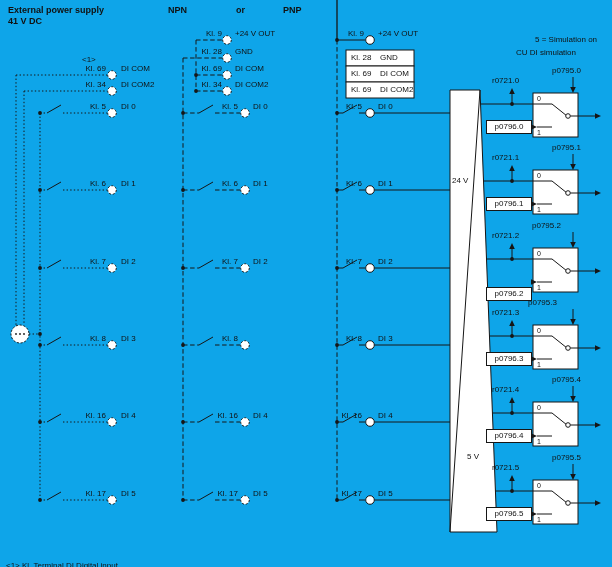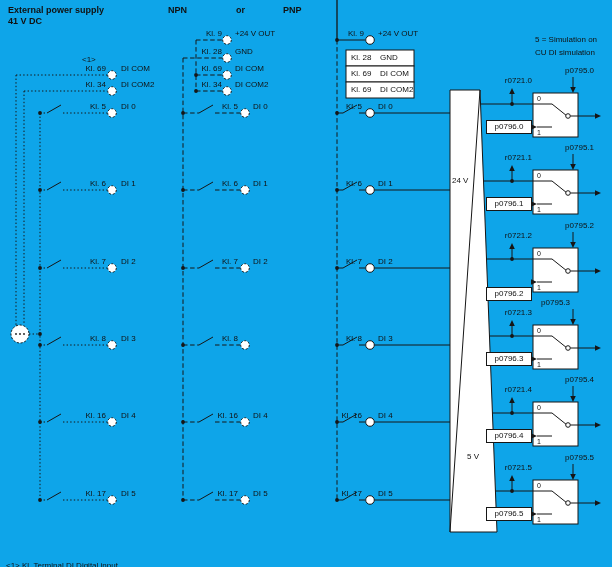--- a/index.html
+++ b/index.html
@@ -2,21 +2,21 @@
 <html><head>
 <meta charset="utf-8">
 <style>
   html,body{margin:0;padding:0;background:#fff;}
   .canvas{position:relative;width:612px;height:567px;background:#0ea5e9;overflow:hidden;
           font-family:"Liberation Sans",sans-serif;color:#111;}
   #wires{position:absolute;left:0;top:0;}
   .lbl{position:absolute;font-size:8px;line-height:10px;white-space:nowrap;}
   .b{font-weight:bold;font-size:9px;line-height:11px;}
   .r{text-align:right;}
-  .c{text-align:right;}
+  .c{text-align:left;}
   .s7{font-size:7px;line-height:9px;}
   .pbox{position:absolute;font-size:8px;line-height:12px;height:12px;text-align:center;
         border:1px solid #161616;background:#fff;white-space:nowrap;}
   
   .wr{stroke:#161616;stroke-width:1;fill:none;}
   .wb{stroke:#161616;stroke-width:1.3;fill:none;}
   .dt{stroke-dasharray:1.4,2.2;}
   .dh{stroke-dasharray:4.5,2.6;}
   .jdot{fill:#161616;stroke:none;}
   .term{fill:#fff;stroke:#161616;stroke-width:1;}
@@ -327,36 +327,36 @@
   <div class="lbl" style="left:378px;top:334px">DI 3</div>
   <div class="lbl r" style="left:336px;top:411px;width:26px">Kl. 16</div>
   <div class="lbl" style="left:378px;top:411px">DI 4</div>
   <div class="lbl r" style="left:336px;top:489px;width:26px">Kl. 17</div>
   <div class="lbl" style="left:378px;top:489px">DI 5</div>
 
   <div class="lbl" style="left:452px;top:176px">24 V</div>
   <div class="lbl" style="left:467px;top:452px">5 V</div>
 
   <div class="lbl" style="left:535px;top:35px">5 = Simulation on</div>
-  <div class="lbl" style="left:535px;top:48px">CU DI simulation</div>
+  <div class="lbl" style="left:516px;top:48px">CU DI simulation</div>
 
   <div class="lbl c" style="left:492px;top:76px;width:40px">r0721.0</div>
   <div class="lbl c" style="left:552px;top:66px;width:42px">p0795.0</div>
   <div class="pbox" style="left:486px;top:120px;width:44px">p0796.0</div>
   <div class="lbl s7" style="left:537px;top:94px">0</div>
   <div class="lbl s7" style="left:537px;top:128px">1</div>
 
   <div class="lbl c" style="left:492px;top:153px;width:40px">r0721.1</div>
   <div class="lbl c" style="left:552px;top:143px;width:42px">p0795.1</div>
   <div class="pbox" style="left:486px;top:197px;width:44px">p0796.1</div>
   <div class="lbl s7" style="left:537px;top:171px">0</div>
   <div class="lbl s7" style="left:537px;top:205px">1</div>
 
   <div class="lbl c" style="left:492px;top:231px;width:40px">r0721.2</div>
-  <div class="lbl c" style="left:552px;top:221px;width:42px">p0795.2</div>
+  <div class="lbl c" style="left:532px;top:221px;width:42px">p0795.2</div>
   <div class="pbox" style="left:486px;top:287px;width:44px">p0796.2</div>
   <div class="lbl s7" style="left:537px;top:249px">0</div>
   <div class="lbl s7" style="left:537px;top:283px">1</div>
 
   <div class="lbl c" style="left:492px;top:308px;width:40px">r0721.3</div>
   <div class="lbl c" style="left:528px;top:298px;width:42px">p0795.3</div>
   <div class="pbox" style="left:486px;top:352px;width:44px">p0796.3</div>
   <div class="lbl s7" style="left:537px;top:326px">0</div>
   <div class="lbl s7" style="left:537px;top:360px">1</div>
 

